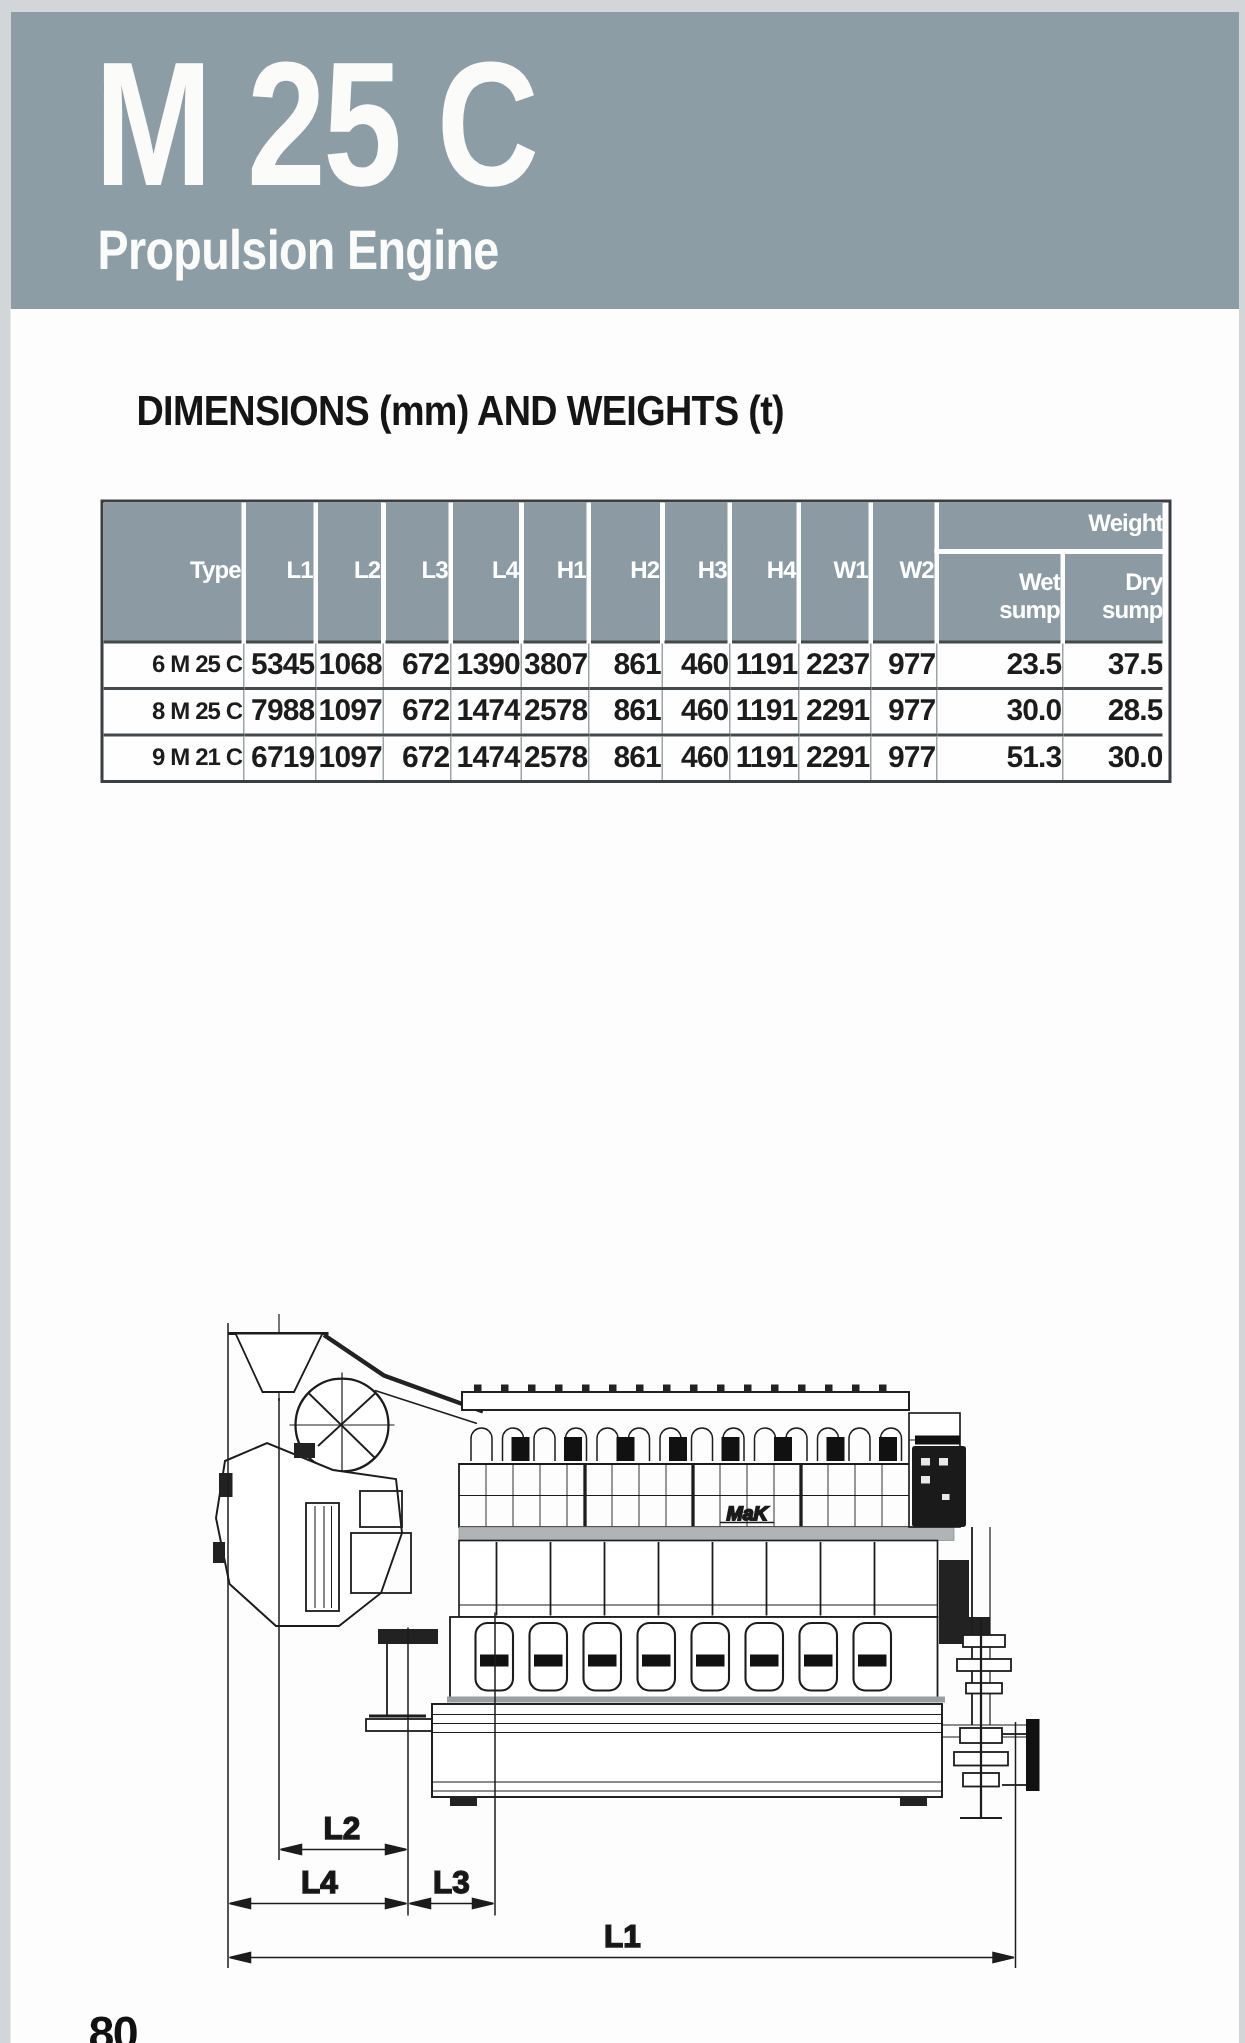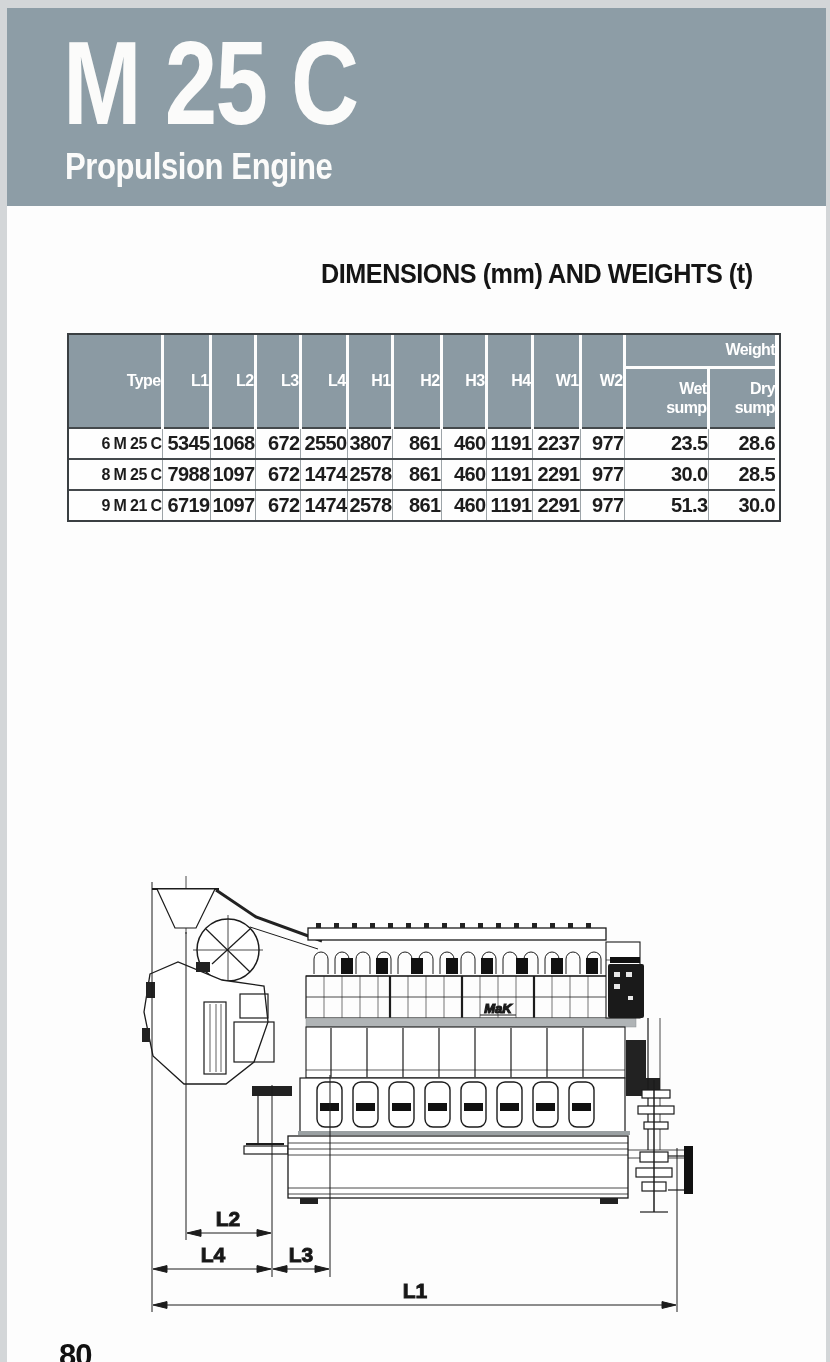--- a/index.html
+++ b/index.html
@@ -26,21 +26,21 @@
   }
   .banner .subtitle{
     position:absolute;left:58px;top:138px;
     font-size:37px;font-weight:bold;color:#fbfbfa;
     letter-spacing:-0.5px;white-space:nowrap;
     transform:scaleX(0.84);transform-origin:left top;
   }
   
   .section-title{
     position:absolute;left:60px;top:250px;width:710px;
-    text-align:right;margin:0;
+    text-align:left;margin:0;
   }
   .section-title span{
     display:inline-block;font-size:28px;font-weight:bold;color:#151515;
     letter-spacing:-0.5px;white-space:nowrap;
     transform:scaleX(0.9);transform-origin:center top;
   }
   
   .table-frame{
     position:absolute;left:60px;top:325px;width:710px;
     border:2px solid #3a3f42;background:#fff;
@@ -129,29 +129,29 @@
         <th><span>Wet sump</span></th>
         <th><span>Dry sump</span></th>
       </tr>
     </thead>
     <tbody>
       <tr>
         <th>6 M 25 C</th>
         <td>5345</td>
         <td>1068</td>
         <td>672</td>
-        <td>2550</td>
+        <td>1390</td>
         <td>3807</td>
         <td>861</td>
         <td>460</td>
         <td>1191</td>
         <td>2237</td>
         <td>977</td>
         <td>23.5</td>
-        <td>28.6</td>
+        <td>37.5</td>
       </tr>
       <tr>
         <th>8 M 25 C</th>
         <td>7988</td>
         <td>1097</td>
         <td>672</td>
         <td>1474</td>
         <td>2578</td>
         <td>861</td>
         <td>460</td>

